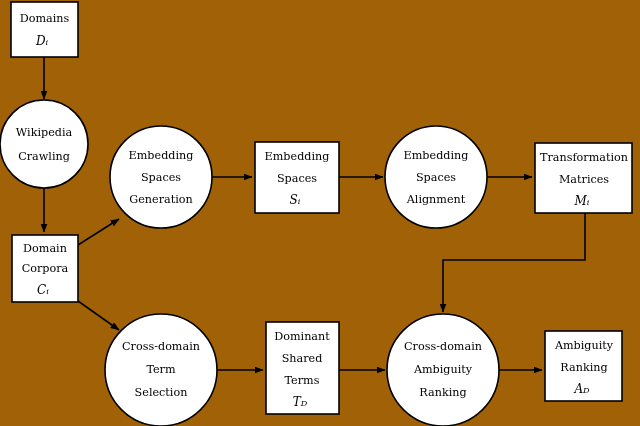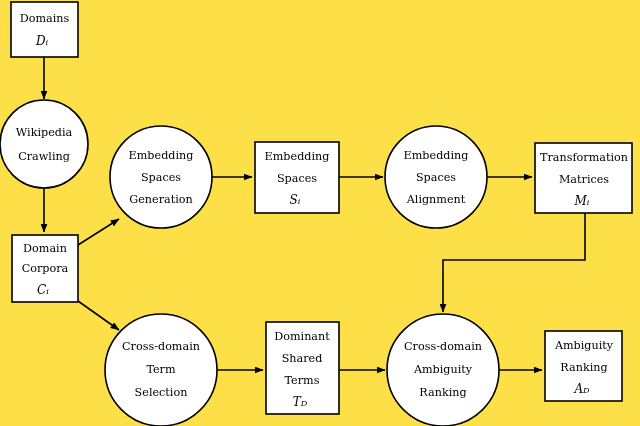--- a/index.html
+++ b/index.html
@@ -10,21 +10,21 @@
   body {
     width: 640px;
     height: 426px;
     overflow: hidden;
     font-family: "DejaVu Serif", "Liberation Serif", serif;
   }
   #diagram-root {
     position: relative;
     width: 640px;
     height: 426px;
-    background: #fde047;
+    background: #a16207;
   }
   svg#flowchart {
     display: block;
     width: 640px;
     height: 426px;
   }
   .node-shape {
     fill: #ffffff;
     stroke: #000000;
     stroke-width: 1.6;

